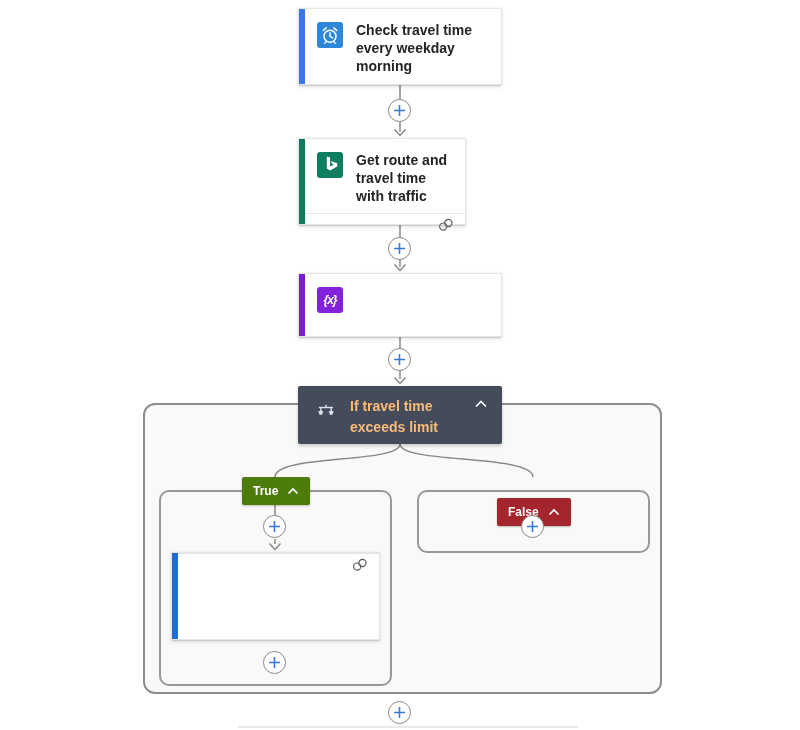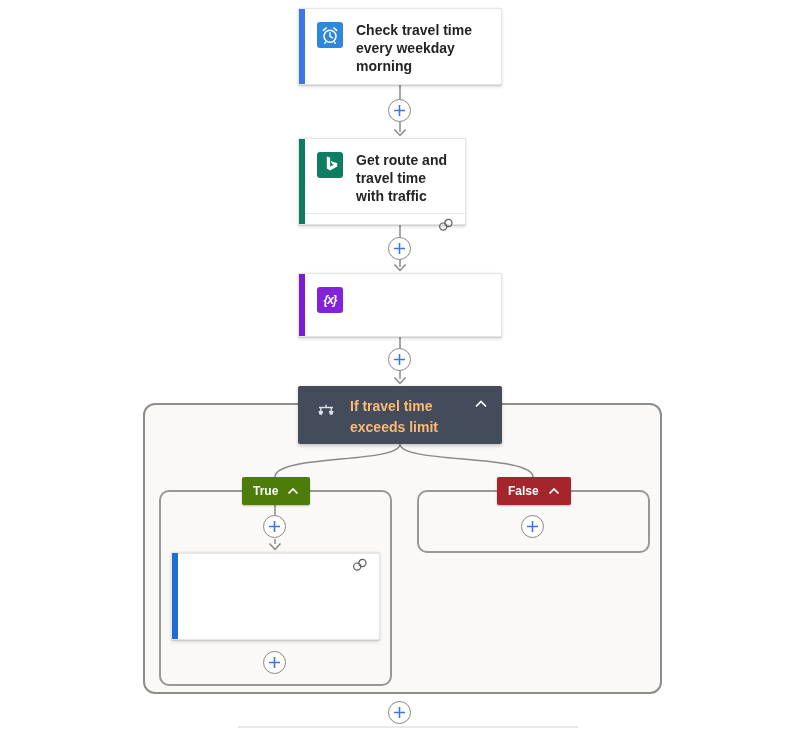--- a/index.html
+++ b/index.html
@@ -67,21 +67,21 @@
     background:none;border:none;padding:0;cursor:pointer;display:flex;
     align-items:center;justify-content:center;
   }
   
   .branch-label{
     position:absolute;height:28px;display:flex;align-items:center;gap:9px;
     padding:0 11px;color:#fff;font-size:12px;font-weight:700;border-radius:2px;
     box-shadow:0 1px 2px rgba(0,0,0,.25);z-index:3;cursor:pointer;box-sizing:border-box;
   }
   .true-label{left:242px;top:477px;background:#4e7c0b;}
-  .false-label{left:497px;top:477px;background:#a4262c;}
+  .false-label{left:497px;top:498px;background:#a4262c;}
   
   .plus-btn{
     position:absolute;width:23px;height:23px;border-radius:50%;
     background:#fff;border:1px solid #8a8886;box-sizing:border-box;
     display:flex;align-items:center;justify-content:center;padding:0;
     z-index:3;cursor:pointer;
   }
   
   .bottom-line{position:absolute;left:238px;top:726px;width:340px;height:2px;background:#ebe9e7;z-index:0;}
 </style>

